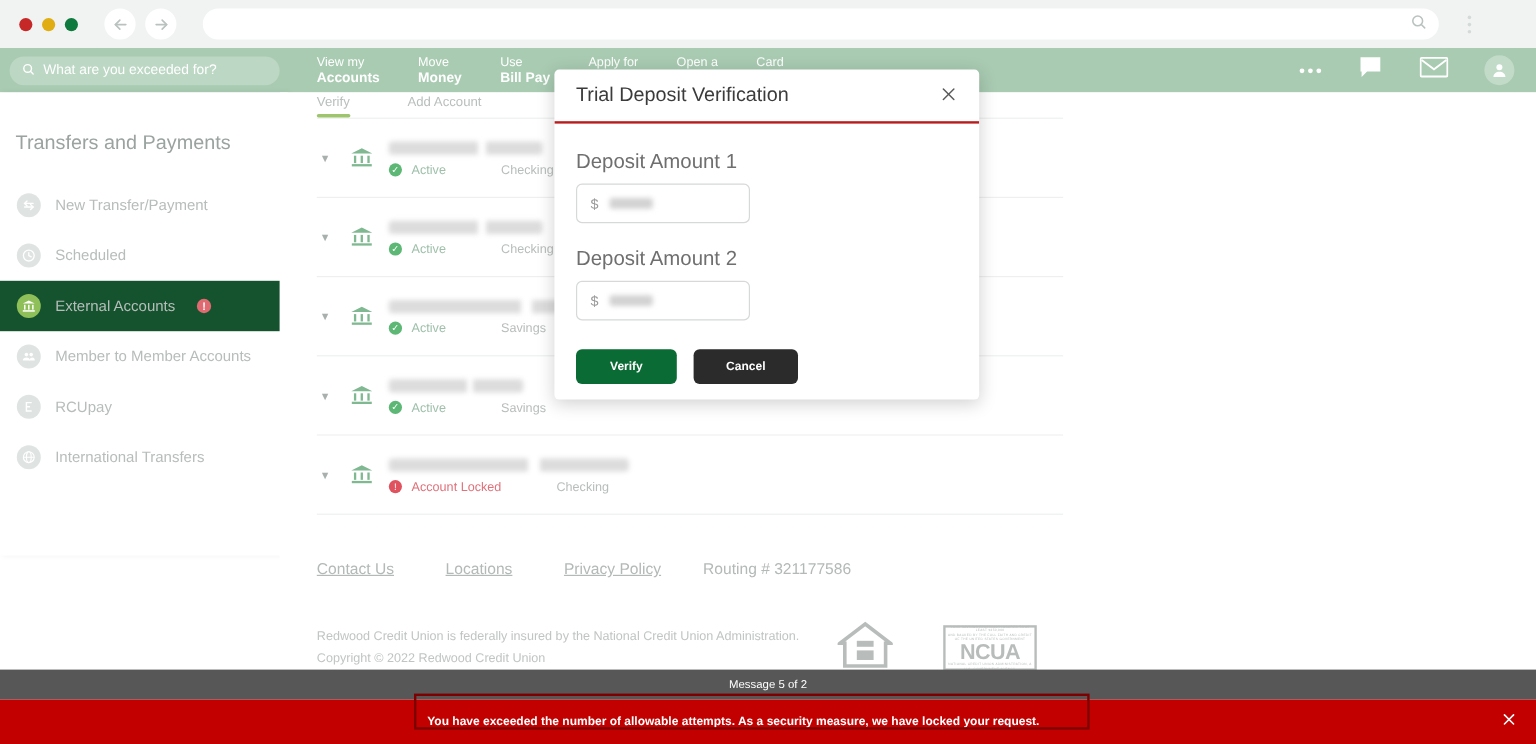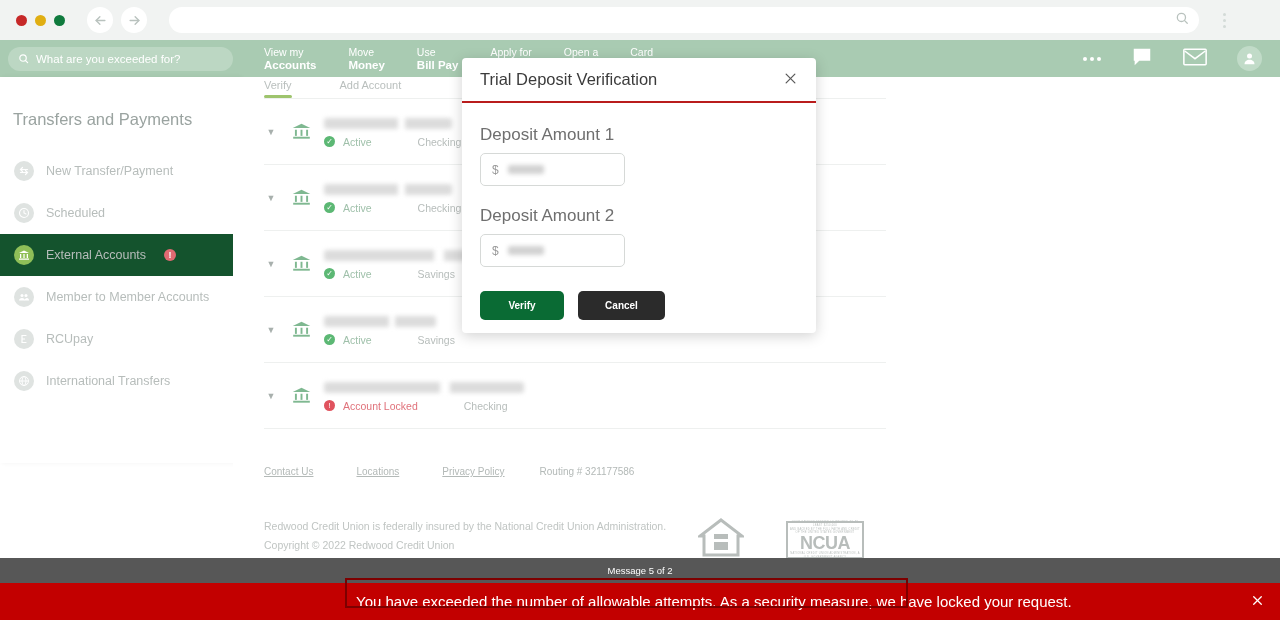--- a/index.html
+++ b/index.html
@@ -123,21 +123,21 @@
   .acct-meta { display: flex; align-items: center; gap: 8px; font-size: 10.5px; }
   .st-dot { width: 11px; height: 11px; border-radius: 50%; display: inline-flex; align-items: center; justify-content: center; color: #fff; font-size: 8px; }
   .st-ok { background: #5cb874; }
   .st-lock { background: #e0535e; }
   .st-text-ok { color: #9fc0aa; }
   .st-text-lock { color: #e0727b; }
   .acct-type { color: #b7bdbb; margin-left: 38px; }
 
   
   .footer { margin-left: 31px; width: 622px; padding-top: 37px; }
-  .f-links { display: flex; gap: 43px; font-size: 10px; color: #b3b9b7; }
+  .f-links { display: flex; gap: 43px; font-size: 13px; color: #b3b9b7; }
   .f-links a { color: #b3b9b7; text-decoration: underline; }
   .f-links .routing { text-decoration: none; margin-left: -8px; }
   .f-note { font-size: 10.5px; color: #c0c5c3; margin-top: 43px; }
   .f-copy { font-size: 10.5px; color: #c0c5c3; margin-top: 7px; }
   .f-logos { position: absolute; left: 465px; top: 440px; display: flex; align-items: flex-end; gap: 42px; }
   .ncua-box { border: 2px solid #b8bdbb; width: 78px; height: 38px; display: flex; flex-direction: column; align-items: center; justify-content: center; }
   .ncua-box .top { font-size: 2.6px; color: #b8bdbb; letter-spacing: .3px; line-height: 3.4px; text-align: center; }
   .ncua-box .word { font-size: 18px; font-weight: 700; color: #b8bdbb; letter-spacing: -0.5px; line-height: 18px; }
 
   
@@ -174,21 +174,21 @@
   .msgwrap { position: absolute; left: 0; top: 558px; width: 1280px; height: 62px; }
   .msg-count {
     position: absolute; left: 0; top: 0; width: 1280px; height: 25px;
     background: #575757; color: #ffffff; font-size: 9.5px;
     display: flex; align-items: center; justify-content: center;
   }
   .msg-bar {
     position: absolute; left: 0; top: 25px; width: 1280px; height: 37px;
     background: #c20000; display: flex; align-items: center;
   }
-  .msg-text { color: #ffffff; font-size: 15px; font-weight: 400; margin-left: 356px; text-align: center; }
+  .msg-text { color: #ffffff; font-size: 10px; font-weight: 700; margin-left: 356px; text-align: center; }
   .msg-x { margin-left: auto; margin-right: 16px; color: #ffffff; font-size: 15px; }
   .msg-focus {
     position: absolute; left: 345px; top: 20px; width: 563px; height: 30px;
     border: 2px solid #7d0000; pointer-events: none;
   }
 </style>
 </head>
 <body>
 
 <div class="page">

